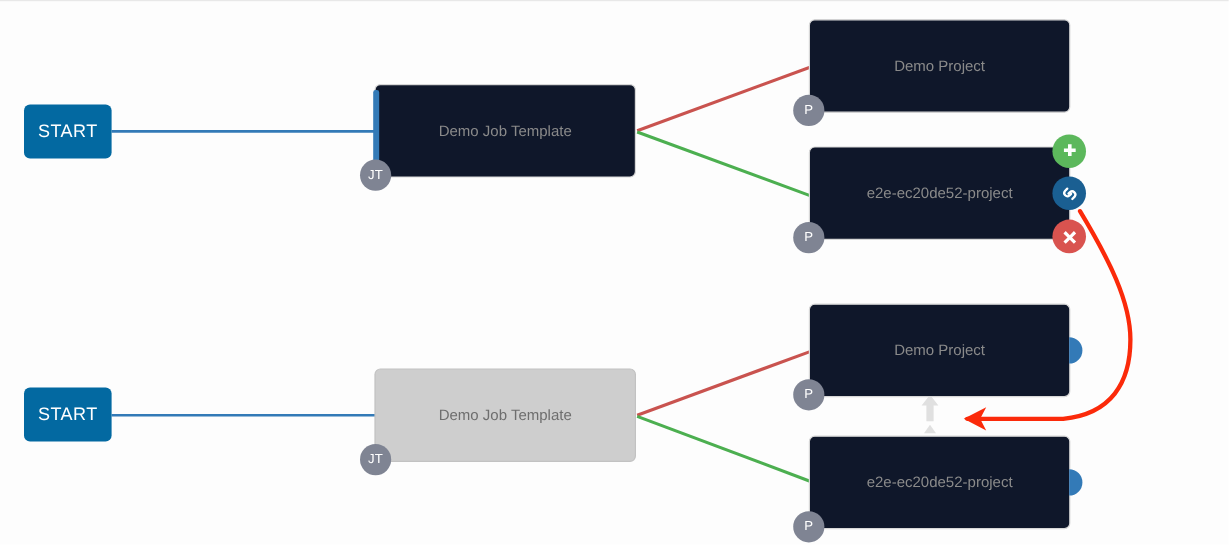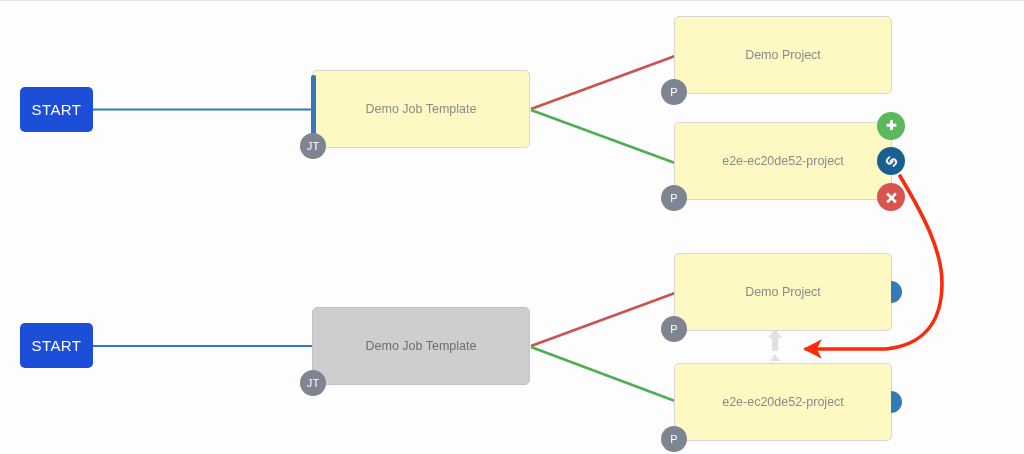--- a/index.html
+++ b/index.html
@@ -28,37 +28,37 @@
     height: 454px;
   }
   #edges-svg { z-index: 1; }
   #annotation-svg { z-index: 40; pointer-events: none; }
 
   
   .start-node {
     position: absolute;
     width: 73px;
     height: 45px;
-    background: #1d4ed8;
+    background: #0369a1;
     border-radius: 5px;
     color: #ffffff;
     font-size: 15px;
     letter-spacing: 0.4px;
     display: flex;
     align-items: center;
     justify-content: center;
     z-index: 12;
     box-sizing: border-box;
   }
 
   
   .node {
     position: absolute;
     box-sizing: border-box;
-    background: #fef9c3;
+    background: #0f172a;
     border: 1px solid #d7d7d7;
     border-radius: 5px;
     display: flex;
     align-items: center;
     justify-content: center;
     z-index: 10;
   }
   .node-label {
     font-size: 12.5px;
     color: #8a8a8a;

